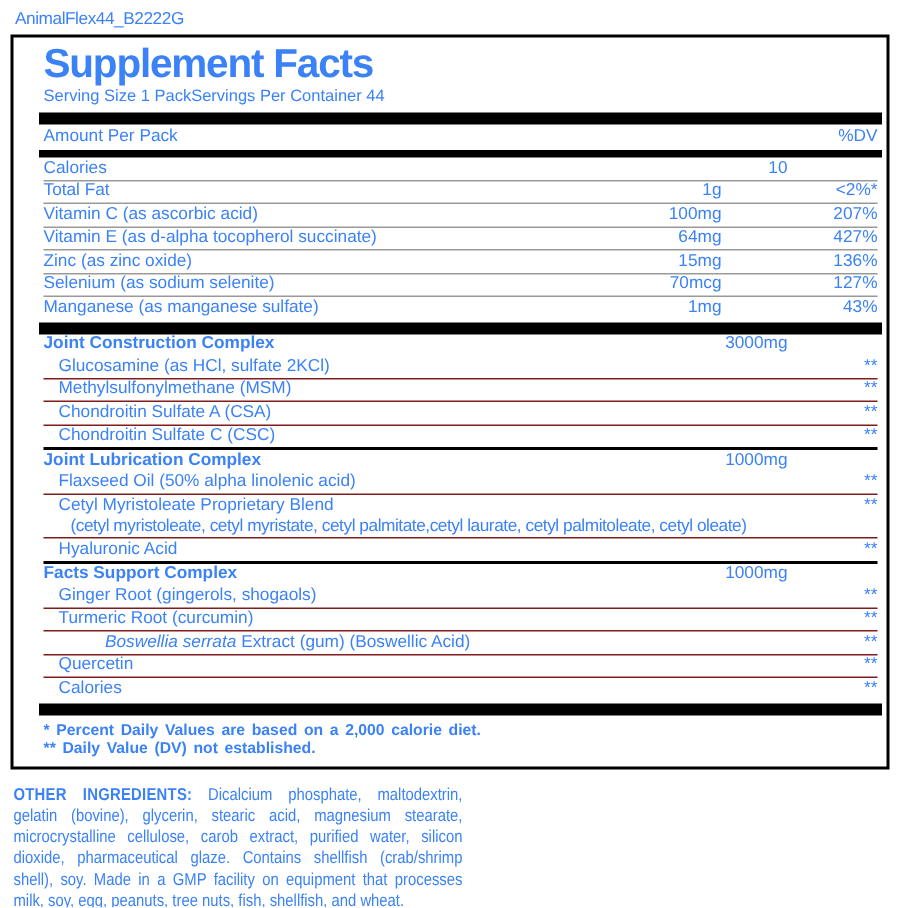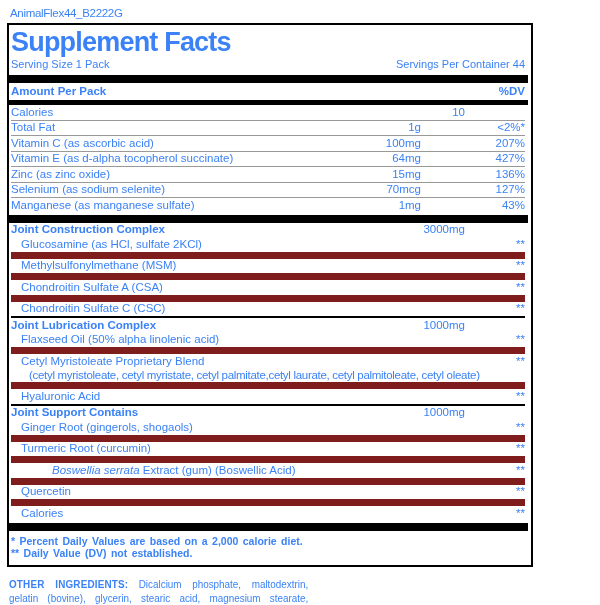--- a/index.html
+++ b/index.html
@@ -4,43 +4,43 @@
 <style>
   html,body{margin:0;padding:0;background:#fff;}
   .page{
     width:600px;height:605px;background:#fff;color:#3b82f6;
     font-family:"Liberation Sans",sans-serif;position:relative;overflow:hidden;
   }
   .product-code{
     margin:6px 0 2px 10px;font-size:11.5px;line-height:15px;letter-spacing:-0.3px;
   }
   .label-box{
-    margin-left:7px;width:526px;box-sizing:border-box;
-    border:2px solid #000;padding:2px 6px 4px 2px;background:#fff;
+    margin-left:7px;width:586px;box-sizing:border-box;
+    border:2px solid #000;padding:2px 6px 4px 20px;background:#fff;
   }
   .sf-title{
     font-size:27px;font-weight:bold;letter-spacing:-0.8px;line-height:29px;margin-top:1px;
   }
   .serving-row{
-    display:flex;justify-content:space-between;font-size:11px;line-height:13px;margin:1px 0 4px 0;
+    display:flex;font-size:11px;line-height:13px;margin:1px 0 4px 0;
   }
   .bar{background:#000;margin:0 -3px;}
   .bar-thick{height:8px;}
   .bar-med{height:5px;}
   .bar-m2{margin-top:2px;}
   .header-row{
-    display:flex;justify-content:space-between;font-weight:bold;font-size:11.5px;
+    display:flex;justify-content:space-between;font-weight:normal;font-size:11.5px;
     line-height:13px;padding:2px 0;gap:44px;
   }
   .row{display:flex;align-items:center;font-size:11.5px;line-height:13.5px;padding:0.5px 0;}
   .nm{flex:1;}
   .amt{width:80px;text-align:right;}
   .dvc{width:60px;text-align:right;}
   #nutrients .row + .row{border-top:1px solid #999;gap:44px;}
-  .cgroup .crow + .crow{border-top:7px solid #7f1d1d;}
+  .cgroup .crow + .crow{border-top:1px solid #7f1d1d;}
   .cgroup + .cgroup{border-top:2px solid #000;}
   .chead .nm{font-weight:bold;}
   .sub .nm{padding-left:10px;}
   .detail{padding-left:18px;font-size:11.5px;line-height:13.5px;letter-spacing:-0.3px;white-space:nowrap;}
   .footnotes{font-weight:bold;font-size:10.5px;line-height:12.5px;padding:4px 0 1px 0;word-spacing:1.5px;}
   .other-ing{
     width:348px;transform:scaleX(0.86);transform-origin:0 0;
     margin:10px 0 0 9px;font-size:11.5px;line-height:14.3px;text-align:justify;
   }
   .other-ing b{letter-spacing:0.2px;}
@@ -159,21 +159,21 @@
             <div class="detail">(cetyl myristoleate, cetyl myristate, cetyl palmitate,cetyl laurate, cetyl palmitoleate, cetyl oleate)</div>
           </div>
           <div class="row crow sub">
             <span class="nm">Hyaluronic Acid</span>
             <span class="amt"></span>
             <span class="dvc">**</span>
           </div>
         </div>
         <div class="cgroup">
           <div class="row chead">
-            <span class="nm">Joint Support Contains</span>
+            <span class="nm">Facts Support Complex</span>
             <span class="amt">1000mg</span>
             <span class="dvc"></span>
           </div>
           <div class="row crow sub">
             <span class="nm">Ginger Root (gingerols, shogaols)</span>
             <span class="amt"></span>
             <span class="dvc">**</span>
           </div>
           <div class="row crow sub">
             <span class="nm">Turmeric Root (curcumin)</span>

